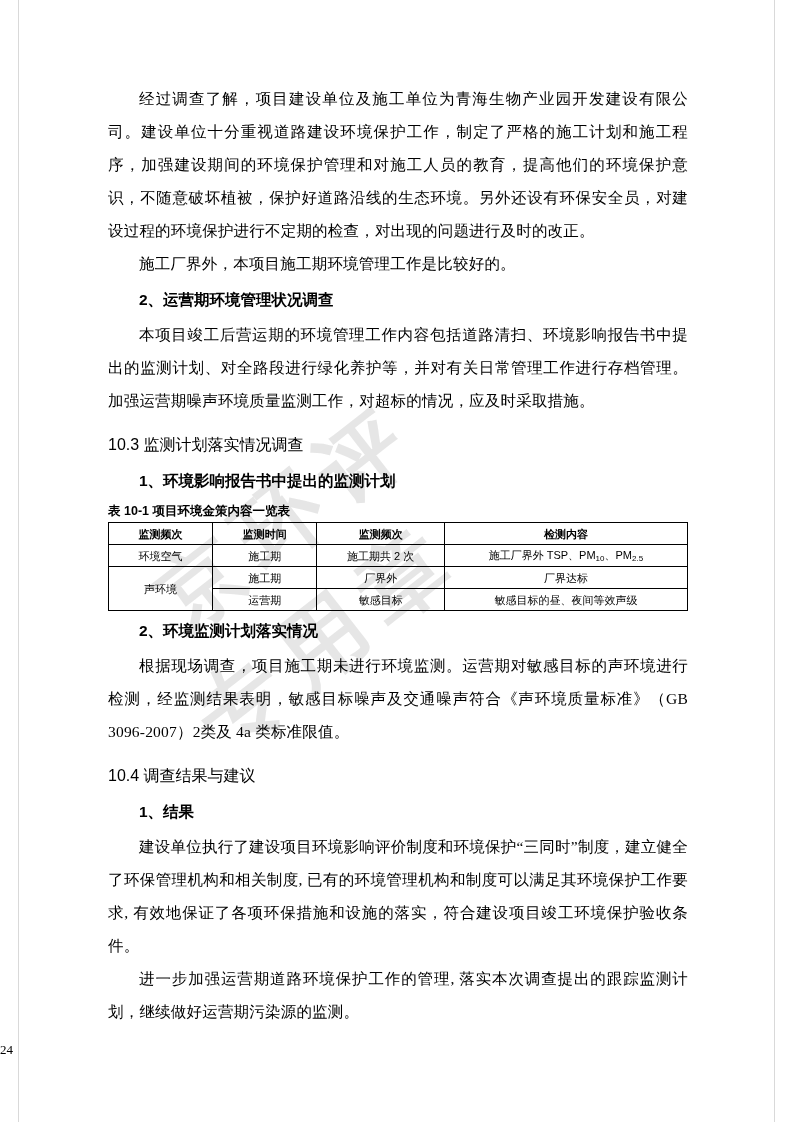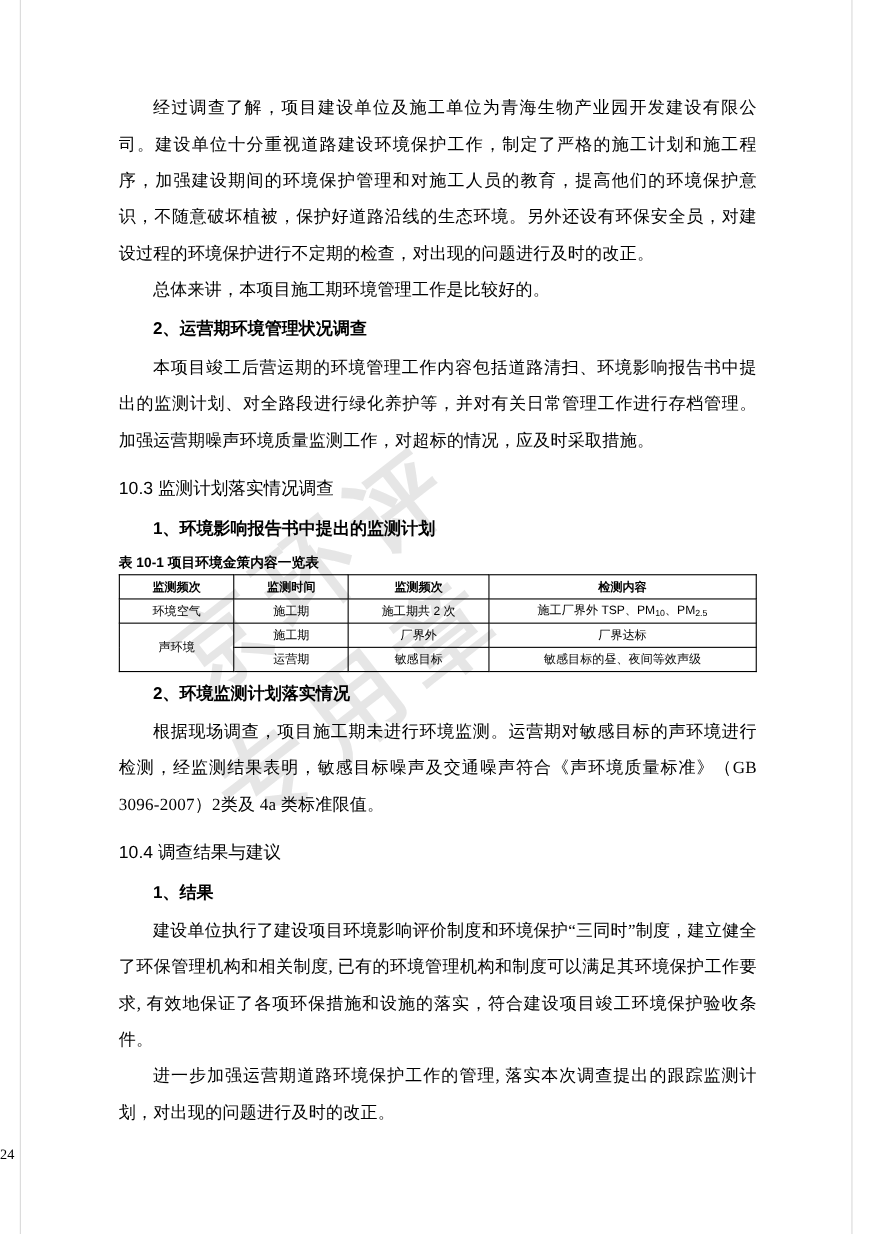--- a/index.html
+++ b/index.html
@@ -131,21 +131,21 @@
 
   <div class="watermark">
     <span class="wm-line1">京环评</span>
     <span class="wm-line2">专用章</span>
   </div>
 
   <div class="content">
 
     <p class="body-text indent2">经过调查了解，项目建设单位及施工单位为青海生物产业园开发建设有限公司。建设单位十分重视道路建设环境保护工作，制定了严格的施工计划和施工程序，加强建设期间的环境保护管理和对施工人员的教育，提高他们的环境保护意识，不随意破坏植被，保护好道路沿线的生态环境。另外还设有环保安全员，对建设过程的环境保护进行不定期的检查，对出现的问题进行及时的改正。</p>
 
-    <p class="body-text indent2">总体来讲，本项目施工期环境管理工作是比较好的。</p>
+    <p class="body-text indent2">施工厂界外，本项目施工期环境管理工作是比较好的。</p>
 
     <h4 class="heading-sub">2、运营期环境管理状况调查</h4>
 
     <p class="body-text indent2">本项目竣工后营运期的环境管理工作内容包括道路清扫、环境影响报告书中提出的监测计划、对全路段进行绿化养护等，并对有关日常管理工作进行存档管理。加强运营期噪声环境质量监测工作，对超标的情况，应及时采取措施。</p>
 
     <h3 class="heading-num">10.3 监测计划落实情况调查</h3>
 
     <h4 class="heading-sub">1、环境影响报告书中提出的监测计划</h4>
 
     <div class="table-wrap">
@@ -185,18 +185,18 @@
 
     <p class="body-text indent2">根据现场调查，项目施工期未进行环境监测。运营期对敏感目标的声环境进行检测，经监测结果表明，敏感目标噪声及交通噪声符合《声环境质量标准》（GB 3096-2007）2类及 4a 类标准限值。</p>
 
     <h3 class="heading-num">10.4 调查结果与建议</h3>
 
     <h4 class="heading-sub">1、结果</h4>
 
     <p class="body-text indent2">建设单位执行了建设项目环境影响评价制度和环境保护“三同时”制度，建立健全了环保管理机构和相关制度, 已有的环境管理机构和制度可以满足其环境保护工作要求, 有效地保证了各项环保措施和设施的落实，符合建设项目竣工环境保护验收条件。</p>
 
 
-    <p class="body-text indent2">进一步加强运营期道路环境保护工作的管理, 落实本次调查提出的跟踪监测计划，对出现的问题进行及时的改正。</p>
+    <p class="body-text indent2">进一步加强运营期道路环境保护工作的管理, 落实本次调查提出的跟踪监测计划，继续做好运营期污染源的监测。</p>
 
   </div>
 
   <div class="page-number">24</div>
 </div>
 
 </body></html>

